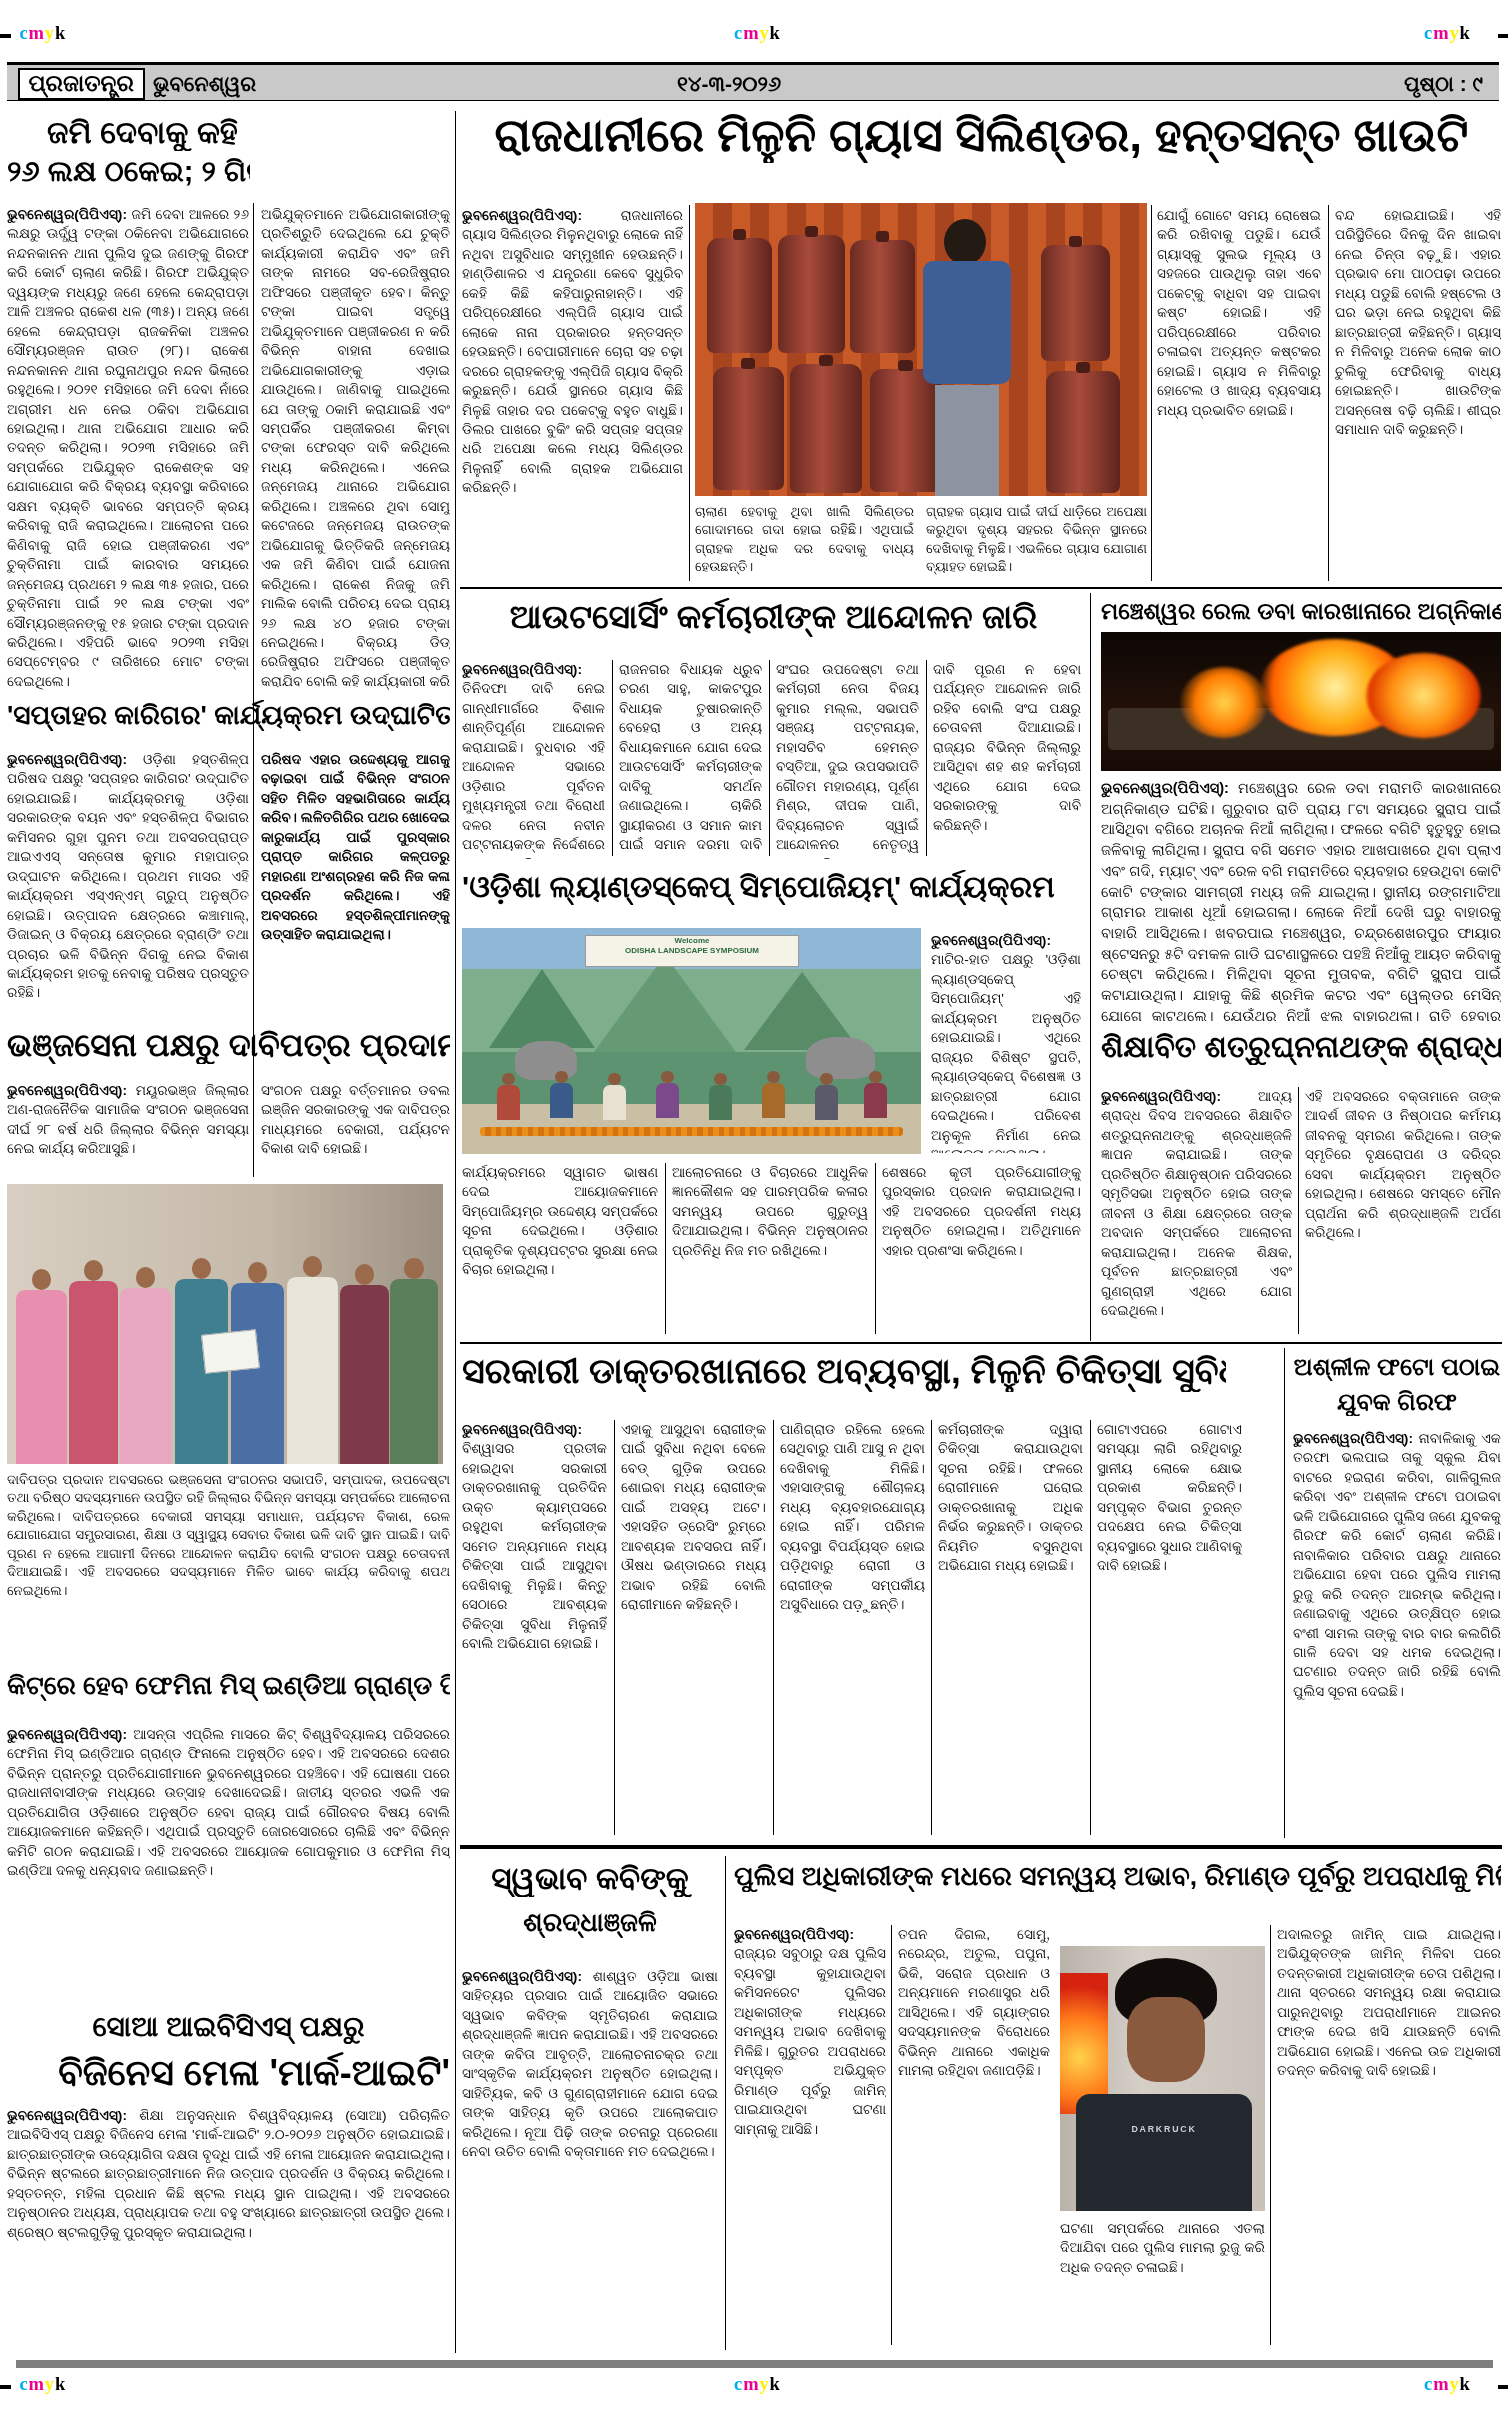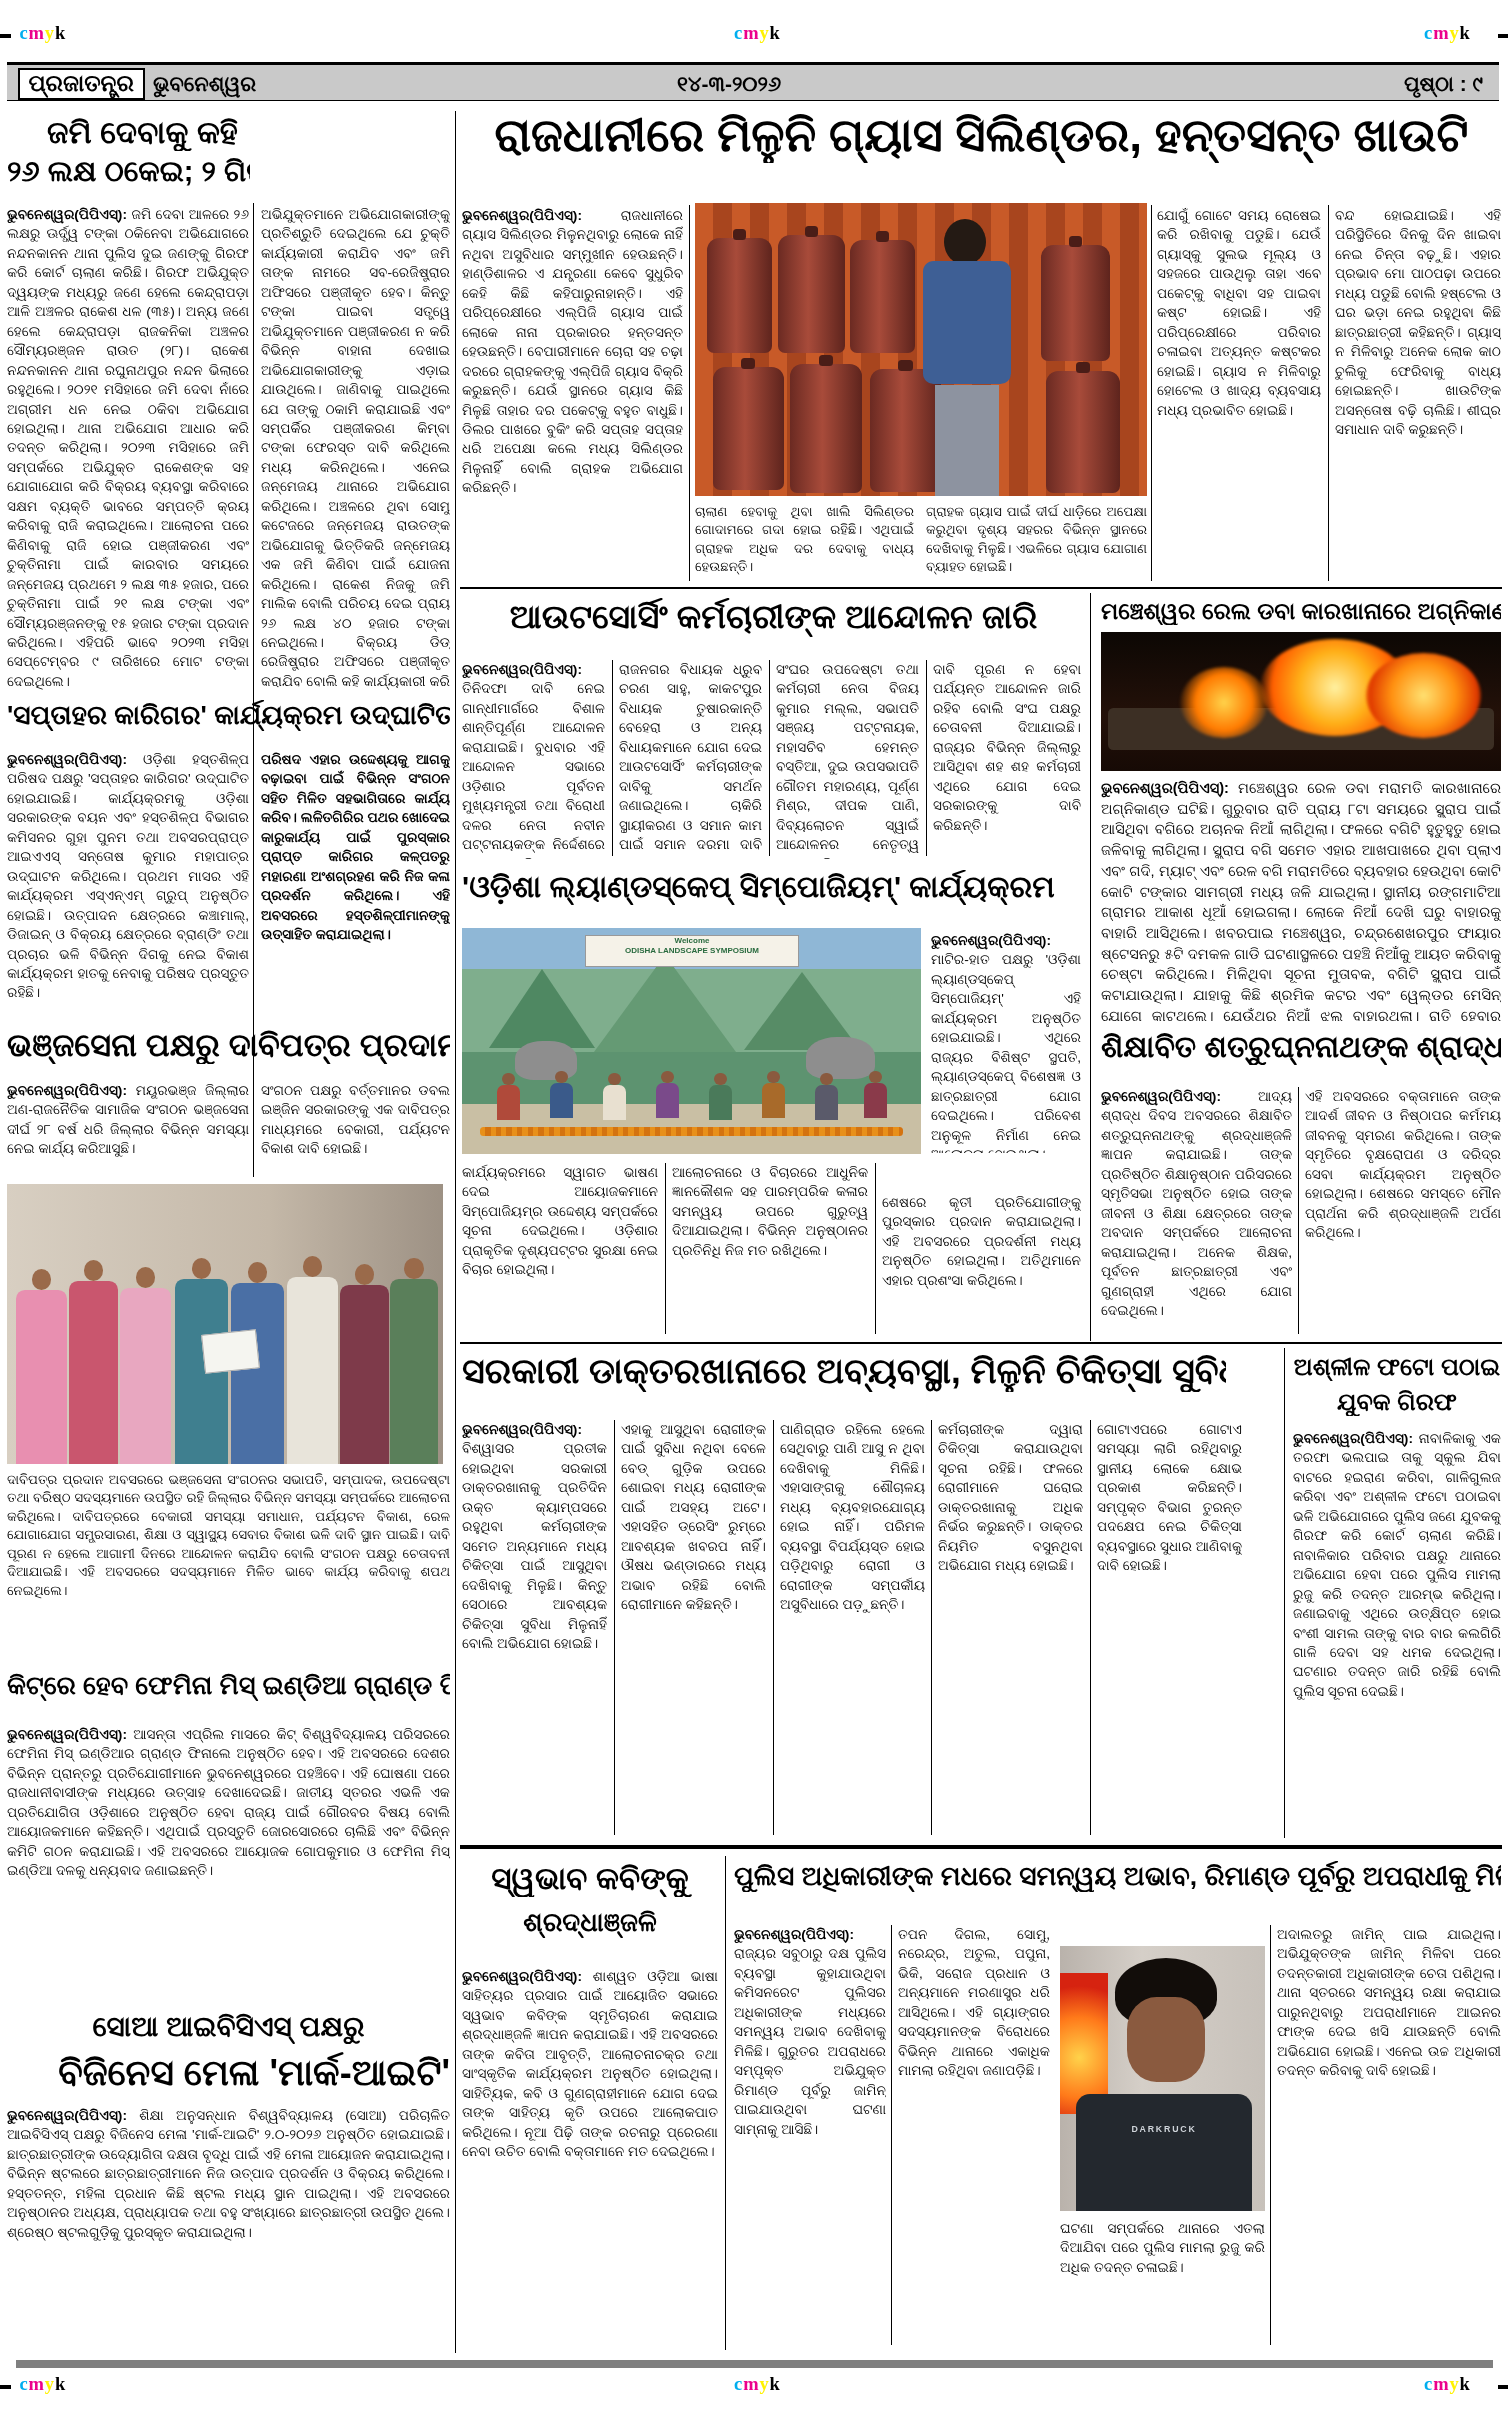--- a/index.html
+++ b/index.html
@@ -198,31 +198,31 @@
     <div class="guest" style="left:300px;top:155px;background:#a86a2a;"></div>
     <div class="guest" style="left:353px;top:157px;background:#5a5a6a;"></div>
     <div class="guest" style="left:402px;top:155px;background:#8a3a4a;"></div>
     <div class="marig" style="left:17.6px;top:199px;width:423px;"></div>
   </div>
   <div class="abs bd" style="left:931px;top:931px;width:150px;height:222px;">
     <b>ଭୁବନେଶ୍ୱର(ପିପିଏସ୍):</b> <span>ମାଟିର-ହାତ ପକ୍ଷରୁ 'ଓଡ଼ିଶା ଲ୍ୟାଣ୍ଡସ୍କେପ୍ ସିମ୍ପୋଜିୟମ୍' ଏହି କାର୍ଯ୍ୟକ୍ରମ ଅନୁଷ୍ଠିତ ହୋଇଯାଇଛି। ଏଥିରେ ରାଜ୍ୟର ବିଶିଷ୍ଟ ସ୍ଥପତି, ଲ୍ୟାଣ୍ଡସ୍କେପ୍ ବିଶେଷଜ୍ଞ ଓ ଛାତ୍ରଛାତ୍ରୀ ଯୋଗ ଦେଇଥିଲେ। ପରିବେଶ ଅନୁକୂଳ ନିର୍ମାଣ ନେଇ ଆଲୋଚନା ହୋଇଥିଲା।</span>
   </div>
   <div class="abs bd" style="left:462px;top:1163px;width:196px;height:175px;">କାର୍ଯ୍ୟକ୍ରମରେ ସ୍ୱାଗତ ଭାଷଣ ଦେଇ ଆୟୋଜକମାନେ ସିମ୍ପୋଜିୟମ୍‌ର ଉଦ୍ଦେଶ୍ୟ ସମ୍ପର୍କରେ ସୂଚନା ଦେଇଥିଲେ। ଓଡ଼ିଶାର ପ୍ରାକୃତିକ ଦୃଶ୍ୟପଟ୍ଟର ସୁରକ୍ଷା ନେଇ ବିଚାର ହୋଇଥିଲା।</div>
   <div class="abs bd" style="left:672px;top:1163px;width:196px;height:175px;">ଆଲୋଚନାରେ ଓ ବିଚାରରେ ଆଧୁନିକ ଜ୍ଞାନକୌଶଳ ସହ ପାରମ୍ପରିକ କଳାର ସମନ୍ୱୟ ଉପରେ ଗୁରୁତ୍ୱ ଦିଆଯାଇଥିଲା। ବିଭିନ୍ନ ଅନୁଷ୍ଠାନର ପ୍ରତିନିଧି ନିଜ ମତ ରଖିଥିଲେ।</div>
-  <div class="abs bd" style="left:882px;top:1163px;width:199px;height:175px;margin-top:30px;">ଶେଷରେ କୃତୀ ପ୍ରତିଯୋଗୀଙ୍କୁ ପୁରସ୍କାର ପ୍ରଦାନ କରାଯାଇଥିଲା। ଏହି ଅବସରରେ ପ୍ରଦର୍ଶନୀ ମଧ୍ୟ ଅନୁଷ୍ଠିତ ହୋଇଥିଲା। ଅତିଥିମାନେ ଏହାର ପ୍ରଶଂସା କରିଥିଲେ।</div>
+  <div class="abs bd" style="left:882px;top:1163px;width:199px;height:175px;">ଶେଷରେ କୃତୀ ପ୍ରତିଯୋଗୀଙ୍କୁ ପୁରସ୍କାର ପ୍ରଦାନ କରାଯାଇଥିଲା। ଏହି ଅବସରରେ ପ୍ରଦର୍ଶନୀ ମଧ୍ୟ ଅନୁଷ୍ଠିତ ହୋଇଥିଲା। ଅତିଥିମାନେ ଏହାର ପ୍ରଶଂସା କରିଥିଲେ।</div>
   <div class="vr" style="left:665px;top:1163px;height:171px;"></div>
   <div class="vr" style="left:875px;top:1163px;height:171px;"></div>
 
   <div class="hr" style="left:460px;top:1342px;width:1042px;"></div>
 
   <div class="abs hl" style="left:462px;top:1351px;width:764px;font-size:35px;text-align:center;">ସରକାରୀ ଡାକ୍ତରଖାନାରେ ଅବ୍ୟବସ୍ଥା, ମିଳୁନି ଚିକିତ୍ସା ସୁବିଧା</div>
   <div class="abs bd" style="left:462px;top:1420px;width:145px;height:418px;">
     <b>ଭୁବନେଶ୍ୱର(ପିପିଏସ୍):</b> <span>ବିଶ୍ୱାସର ପ୍ରତୀକ ହୋଇଥିବା ସରକାରୀ ଡାକ୍ତରଖାନାକୁ ପ୍ରତିଦିନ ଉକ୍ତ କ୍ୟାମ୍ପସରେ ରହୁଥିବା କର୍ମଚାରୀଙ୍କ ସମେତ ଅନ୍ୟମାନେ ମଧ୍ୟ ଚିକିତ୍ସା ପାଇଁ ଆସୁଥିବା ଦେଖିବାକୁ ମିଳୁଛି। କିନ୍ତୁ ସେଠାରେ ଆବଶ୍ୟକ ଚିକିତ୍ସା ସୁବିଧା ମିଳୁନାହିଁ ବୋଲି ଅଭିଯୋଗ ହୋଇଛି।</span>
   </div>
-  <div class="abs bd" style="left:621px;top:1420px;width:145px;height:418px;">ଏହାକୁ ଆସୁଥିବା ରୋଗୀଙ୍କ ପାଇଁ ସୁବିଧା ନଥିବା ବେଳେ ବେଡ୍ ଗୁଡ଼ିକ ଉପରେ ଶୋଇବା ମଧ୍ୟ ରୋଗୀଙ୍କ ପାଇଁ ଅସହ୍ୟ ଅଟେ। ଏହାସହିତ ଡ୍ରେସିଂ ରୁମ୍‌ରେ ଆବଶ୍ୟକ ଖବରପ ନାହିଁ। ଔଷଧ ଭଣ୍ଡାରରେ ମଧ୍ୟ ଅଭାବ ରହିଛି ବୋଲି ରୋଗୀମାନେ କହିଛନ୍ତି।</div>
+  <div class="abs bd" style="left:621px;top:1420px;width:145px;height:418px;">ଏହାକୁ ଆସୁଥିବା ରୋଗୀଙ୍କ ପାଇଁ ସୁବିଧା ନଥିବା ବେଳେ ବେଡ୍ ଗୁଡ଼ିକ ଉପରେ ଶୋଇବା ମଧ୍ୟ ରୋଗୀଙ୍କ ପାଇଁ ଅସହ୍ୟ ଅଟେ। ଏହାସହିତ ଡ୍ରେସିଂ ରୁମ୍‌ରେ ଆବଶ୍ୟକ ଅବସରପ ନାହିଁ। ଔଷଧ ଭଣ୍ଡାରରେ ମଧ୍ୟ ଅଭାବ ରହିଛି ବୋଲି ରୋଗୀମାନେ କହିଛନ୍ତି।</div>
   <div class="abs bd" style="left:780px;top:1420px;width:145px;height:418px;">ପାଣିଗ୍ରାଡ ରହିଲେ ହେଲେ ସେଥିବାରୁ ପାଣି ଆସୁ ନ ଥିବା ଦେଖିବାକୁ ମିଳିଛି। ଏହାସାଙ୍ଗକୁ ଶୌଚାଳୟ ମଧ୍ୟ ବ୍ୟବହାରଯୋଗ୍ୟ ହୋଇ ନାହିଁ। ପରିମଳ ବ୍ୟବସ୍ଥା ବିପର୍ଯ୍ୟସ୍ତ ହୋଇ ପଡ଼ିଥିବାରୁ ରୋଗୀ ଓ ରୋଗୀଙ୍କ ସମ୍ପର୍କୀୟ ଅସୁବିଧାରେ ପଡ଼ୁଛନ୍ତି।</div>
   <div class="abs bd" style="left:938px;top:1420px;width:145px;height:418px;">କର୍ମଚାରୀଙ୍କ ଦ୍ୱାରା ଚିକିତ୍ସା କରାଯାଉଥିବା ସୂଚନା ରହିଛି। ଫଳରେ ରୋଗୀମାନେ ଘରୋଇ ଡାକ୍ତରଖାନାକୁ ଅଧିକ ନିର୍ଭର କରୁଛନ୍ତି। ଡାକ୍ତର ନିୟମିତ ବସୁନଥିବା ଅଭିଯୋଗ ମଧ୍ୟ ହୋଇଛି।</div>
   <div class="abs bd" style="left:1097px;top:1420px;width:145px;height:418px;">ଗୋଟାଏପରେ ଗୋଟାଏ ସମସ୍ୟା ଲାଗି ରହିଥିବାରୁ ସ୍ଥାନୀୟ ଲୋକେ କ୍ଷୋଭ ପ୍ରକାଶ କରିଛନ୍ତି। ସମ୍ପୃକ୍ତ ବିଭାଗ ତୁରନ୍ତ ପଦକ୍ଷେପ ନେଇ ଚିକିତ୍ସା ବ୍ୟବସ୍ଥାରେ ସୁଧାର ଆଣିବାକୁ ଦାବି ହୋଇଛି।</div>
   <div class="vr" style="left:614px;top:1420px;height:415px;"></div>
   <div class="vr" style="left:773px;top:1420px;height:415px;"></div>
   <div class="vr" style="left:931px;top:1420px;height:415px;"></div>
   <div class="vr" style="left:1090px;top:1420px;height:415px;"></div>
   <div class="vr" style="left:1284px;top:1348px;height:490px;"></div>
 
   <div class="abs hl" style="left:1293px;top:1353px;width:208px;font-size:24px;text-align:center;">ଅଶ୍ଳୀଳ ଫଟୋ ପଠାଇ</div>

